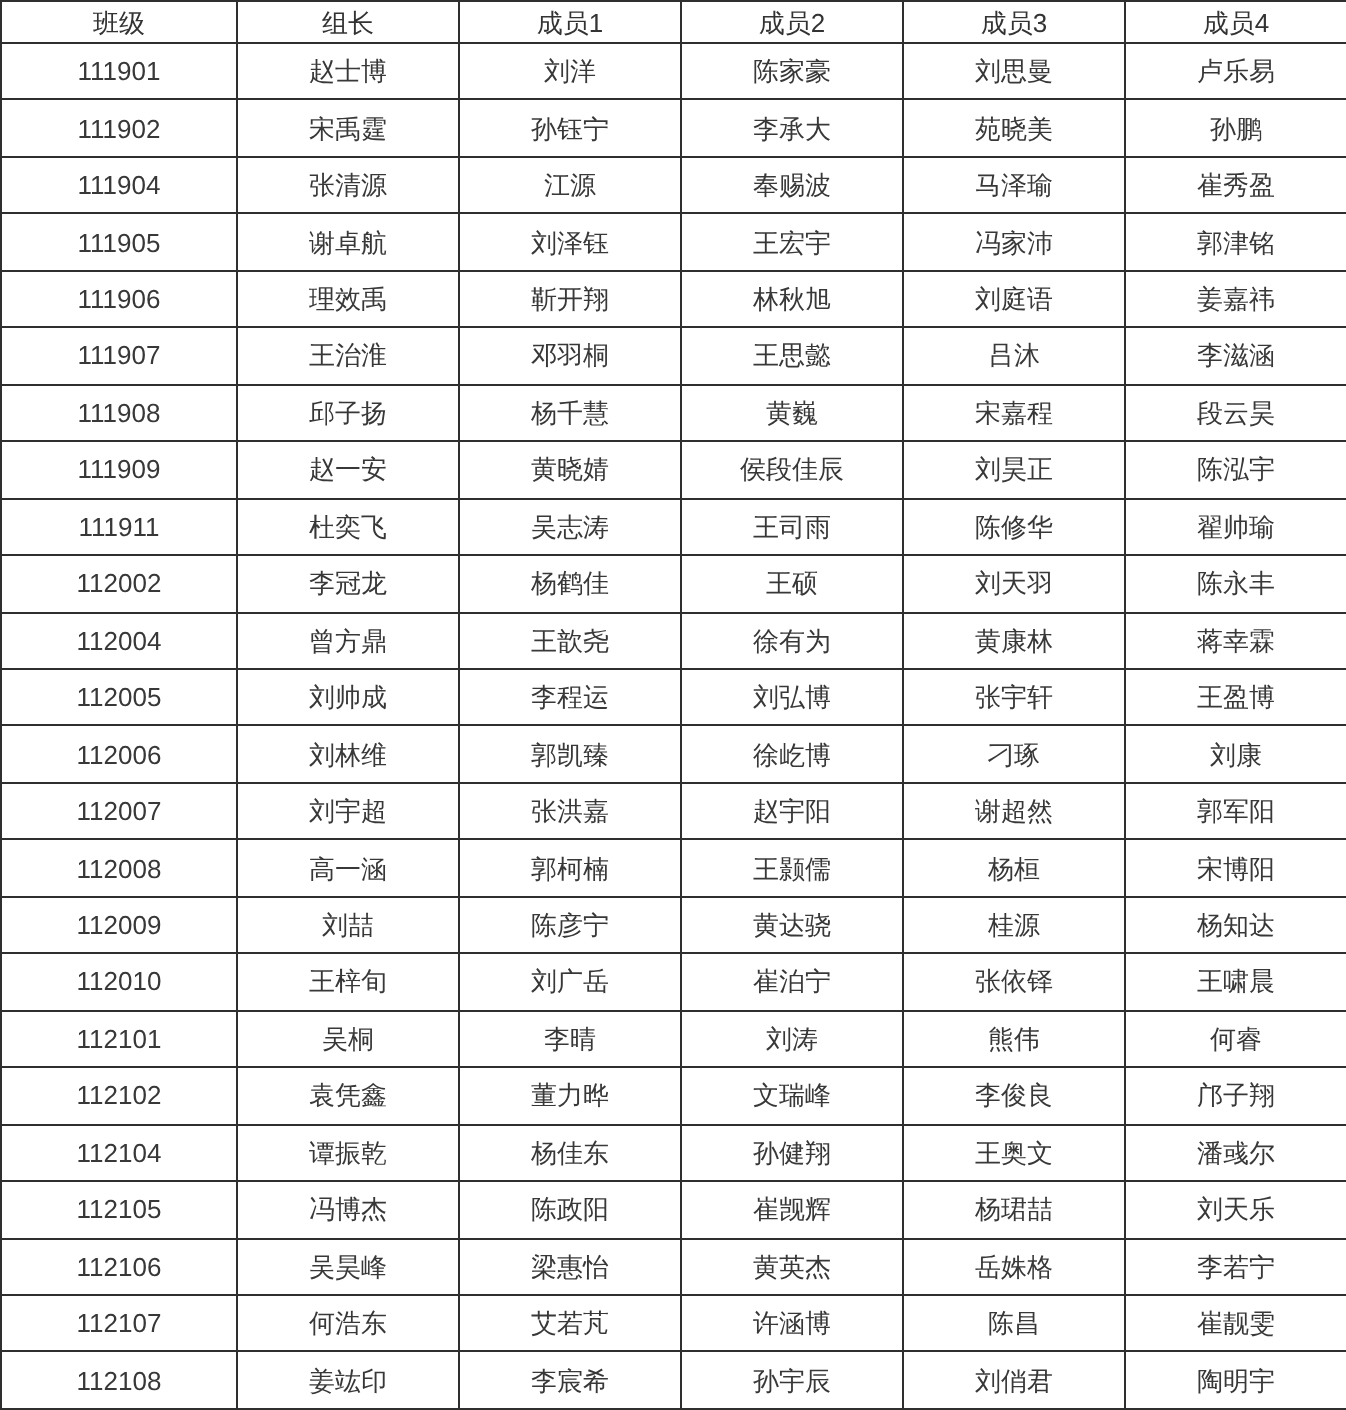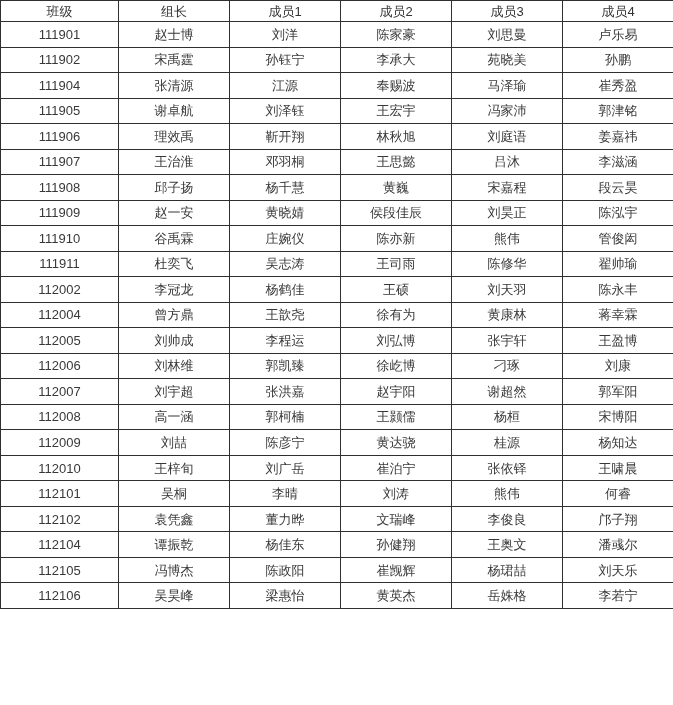--- a/index.html
+++ b/index.html
@@ -8,21 +8,21 @@
     background: #ffffff;
   }
   body {
     font-family: "Liberation Sans", "DejaVu Sans", sans-serif;
     width: 673px;
     height: 705px;
     overflow: hidden;
   }
   table.roster {
     width: 673px;
-    height: 609px;
+    height: 705px;
     border-collapse: collapse;
     table-layout: fixed;
     background: #ffffff;
   }
   table.roster th,
   table.roster td {
     border: 1px solid #2f2f2f;
     text-align: center;
     vertical-align: middle;
     font-size: 13px;
@@ -121,28 +121,20 @@
       </tr>
       <tr>
         <td>111909</td>
         <td>赵一安</td>
         <td>黄晓婧</td>
         <td>侯段佳辰</td>
         <td>刘昊正</td>
         <td>陈泓宇</td>
       </tr>
       <tr>
-        <td>111910</td>
-        <td>谷禹霖</td>
-        <td>庄婉仪</td>
-        <td>陈亦新</td>
-        <td>熊伟</td>
-        <td>管俊闳</td>
-      </tr>
-      <tr>
         <td>111911</td>
         <td>杜奕飞</td>
         <td>吴志涛</td>
         <td>王司雨</td>
         <td>陈修华</td>
         <td>翟帅瑜</td>
       </tr>
       <tr>
         <td>112002</td>
         <td>李冠龙</td>
@@ -240,14 +232,30 @@
         <td>刘天乐</td>
       </tr>
       <tr>
         <td>112106</td>
         <td>吴昊峰</td>
         <td>梁惠怡</td>
         <td>黄英杰</td>
         <td>岳姝格</td>
         <td>李若宁</td>
       </tr>
+      <tr>
+        <td>112107</td>
+        <td>何浩东</td>
+        <td>艾若芃</td>
+        <td>许涵博</td>
+        <td>陈昌</td>
+        <td>崔靓雯</td>
+      </tr>
+      <tr>
+        <td>112108</td>
+        <td>姜竑印</td>
+        <td>李宸希</td>
+        <td>孙宇辰</td>
+        <td>刘俏君</td>
+        <td>陶明宇</td>
+      </tr>
     </tbody>
 </table>
 
 </body></html>

